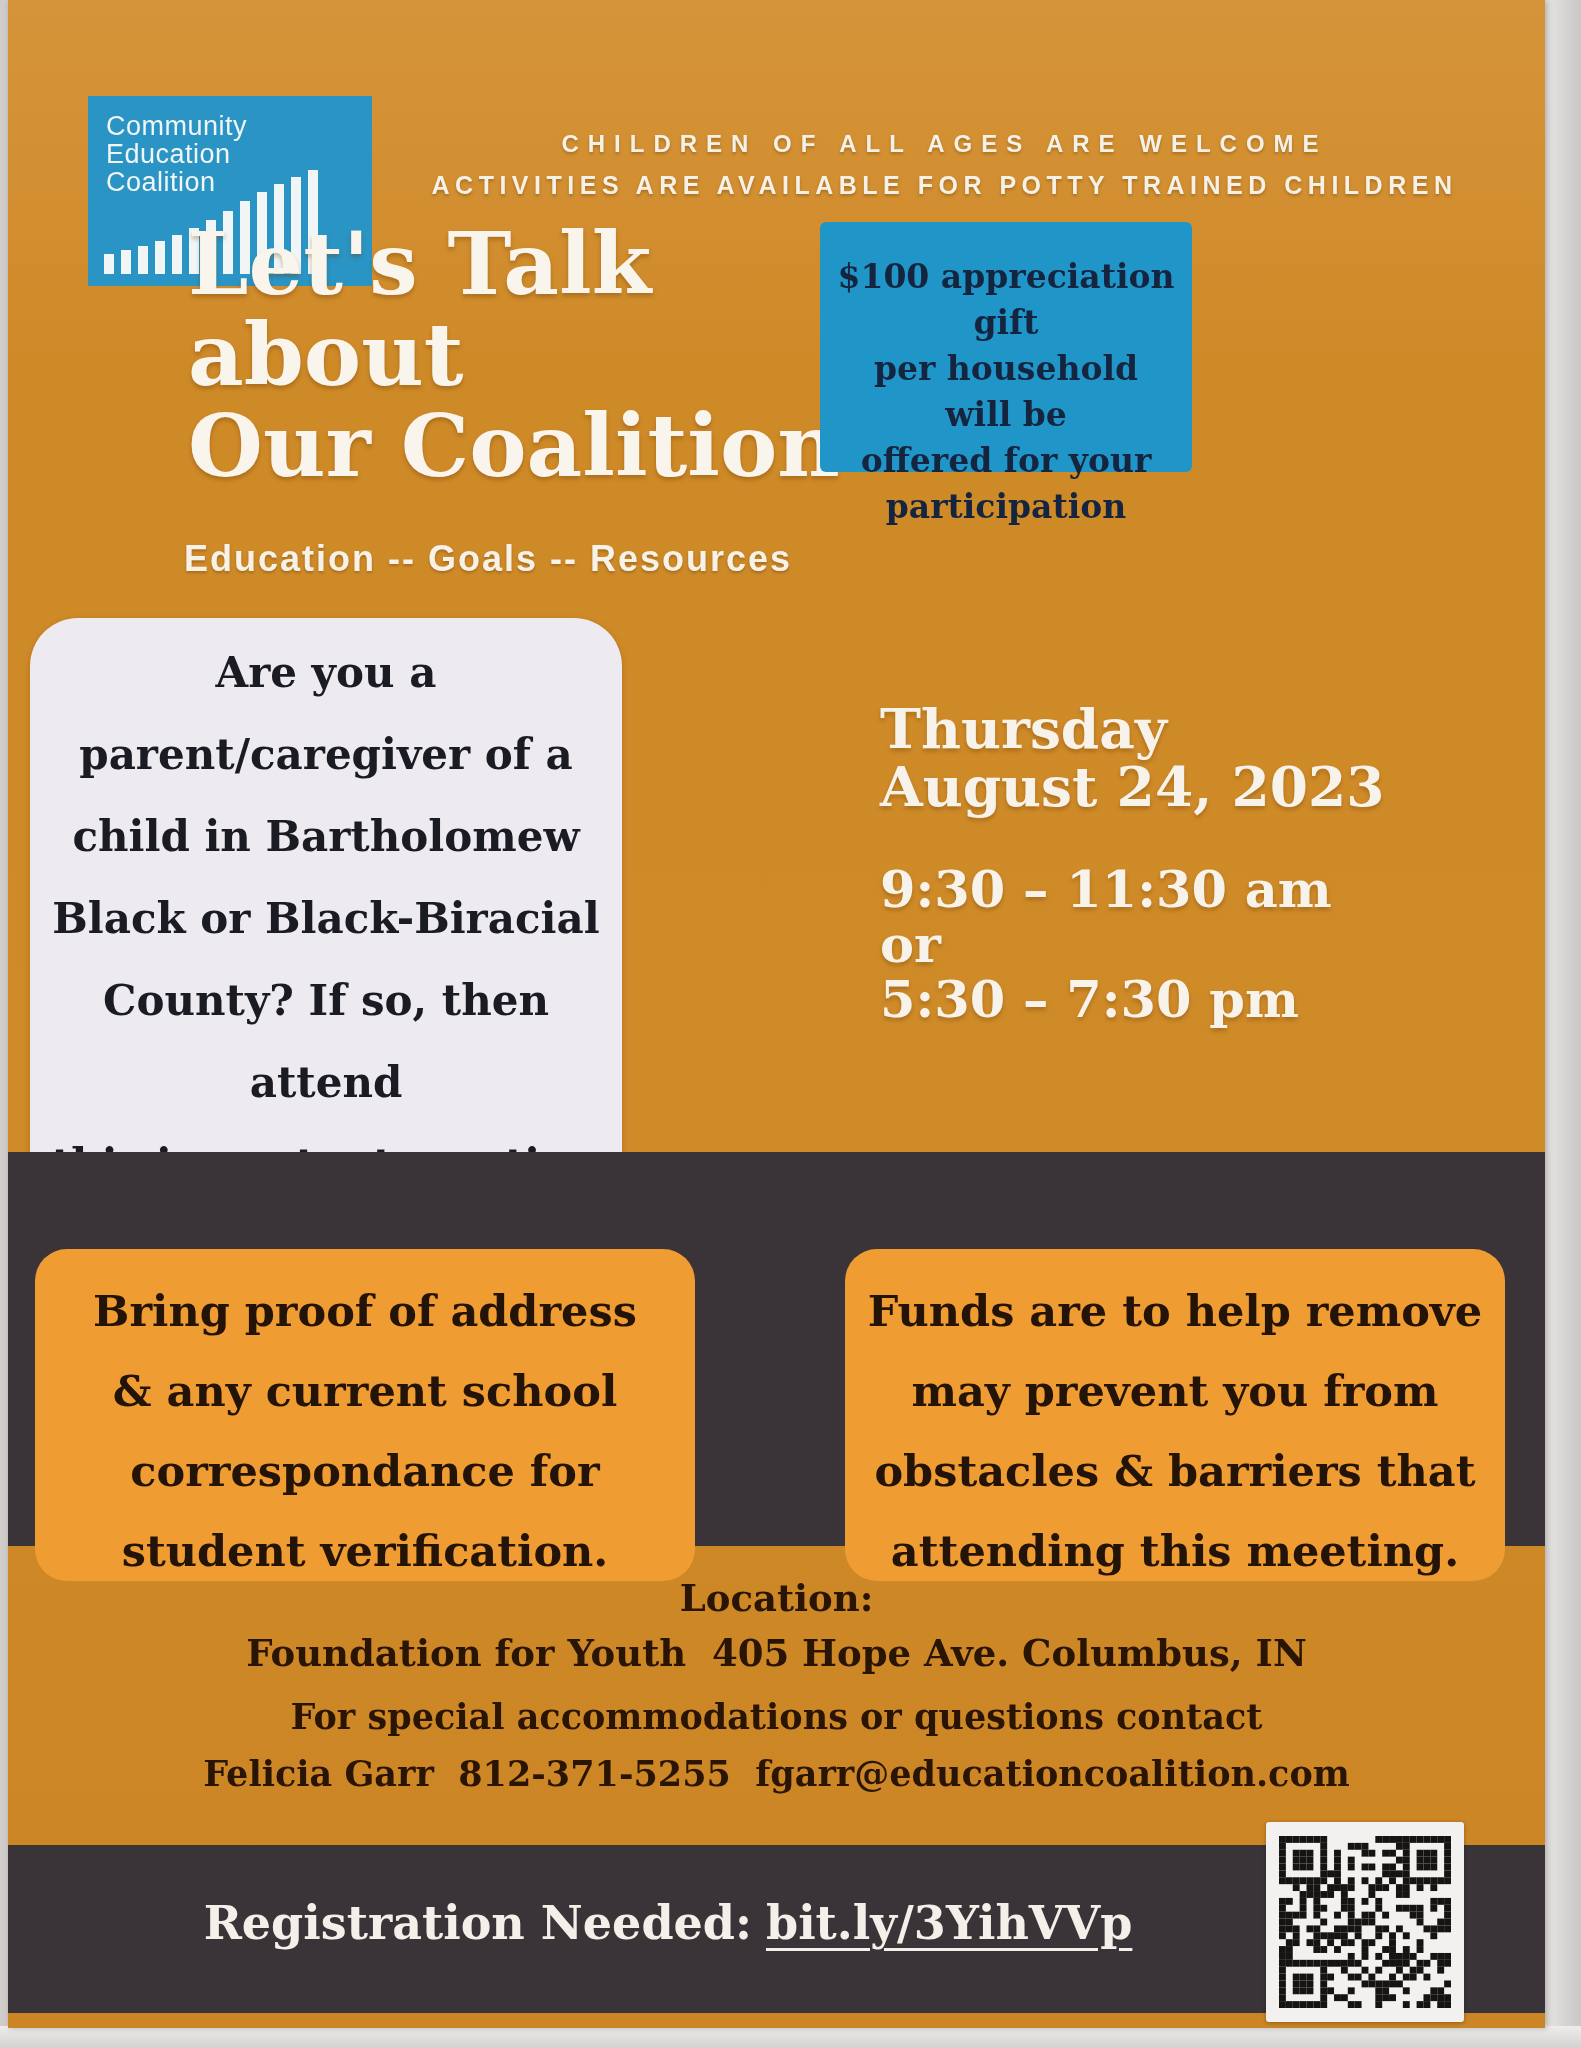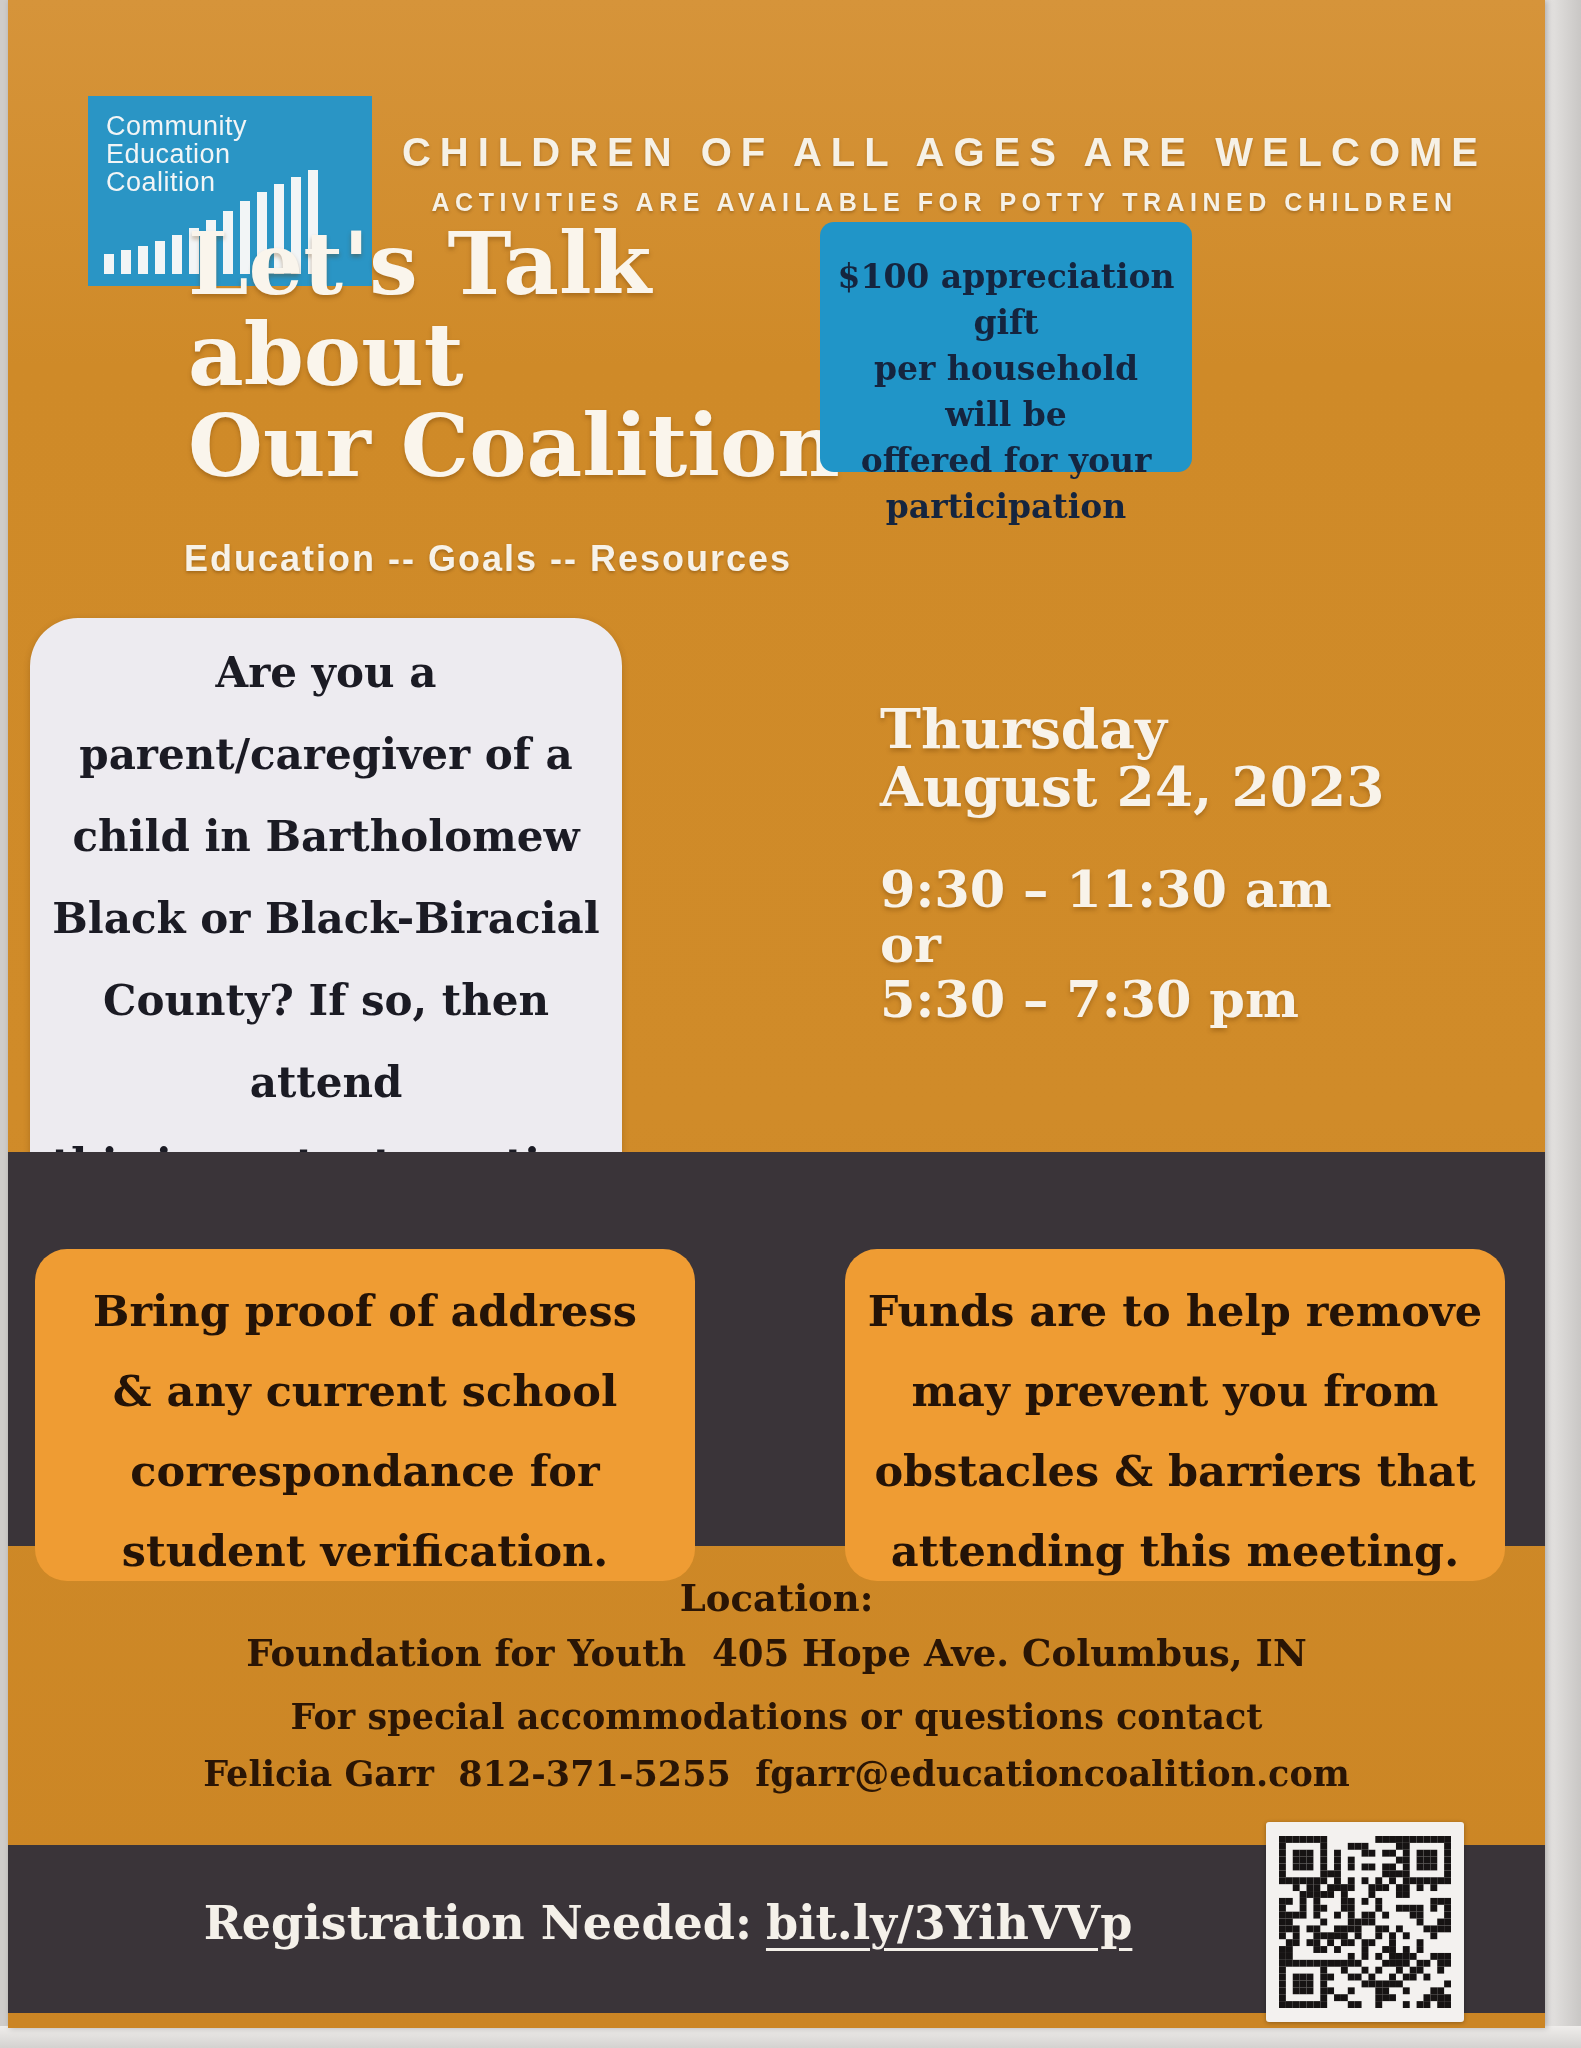--- a/index.html
+++ b/index.html
@@ -14,29 +14,29 @@
     box-shadow:2px 0 6px rgba(0,0,0,.25);}
   .abs{position:absolute;}
 
   
   #logo{left:80px;top:96px;width:284px;height:190px;background:#2a95c5;padding:16px 0 0 18px;box-sizing:border-box;}
   .logo-line{color:#f2f5f6;font-size:27px;line-height:28px;font-weight:400;letter-spacing:.5px;}
   #logo-bars{position:absolute;left:16px;bottom:12px;}
 
   
   #header{left:344px;top:130px;width:1185px;text-align:center;color:#f6f1e6;}
-  #header-line1{font-size:40px;font-weight:bold;letter-spacing:9px;text-shadow:0 2px 3px rgba(90,50,0,.35);}
+  #header-line1{font-size:24px;font-weight:bold;letter-spacing:9px;text-shadow:0 2px 3px rgba(90,50,0,.35);}
   #header-line2{margin-top:13px;font-size:25px;font-weight:bold;letter-spacing:5.5px;text-shadow:0 2px 3px rgba(90,50,0,.35);}
 
   
   #title{left:180px;top:218px;width:680px;color:#faf5ec;font-family:"DejaVu Serif",serif;
     font-weight:bold;font-size:86px;line-height:1.06;text-shadow:0 3px 4px rgba(100,55,0,.35);}
 
   
-  #gift-box{left:812px;top:222px;width:372px;height:250px;background:#2095c8;border-radius:14px;
+  #gift-box{left:812px;top:222px;width:372px;height:250px;background:#2095c8;border-radius:6px;
     box-sizing:border-box;padding:32px 16px 0;text-align:center;}
   .gift-line{color:#15253f;font-family:"DejaVu Serif",serif;font-weight:bold;font-size:33px;line-height:46px;}
 
   
   #tagline{left:176px;top:538px;color:#f7f2e8;font-size:36px;font-weight:bold;letter-spacing:2px;
     text-shadow:0 2px 3px rgba(90,50,0,.35);}
 
   
   #question-box{left:22px;top:618px;width:592px;height:610px;background:#edebf0;border-radius:48px;
     box-sizing:border-box;padding-top:14px;text-align:center;box-shadow:0 2px 6px rgba(80,45,0,.25);}

